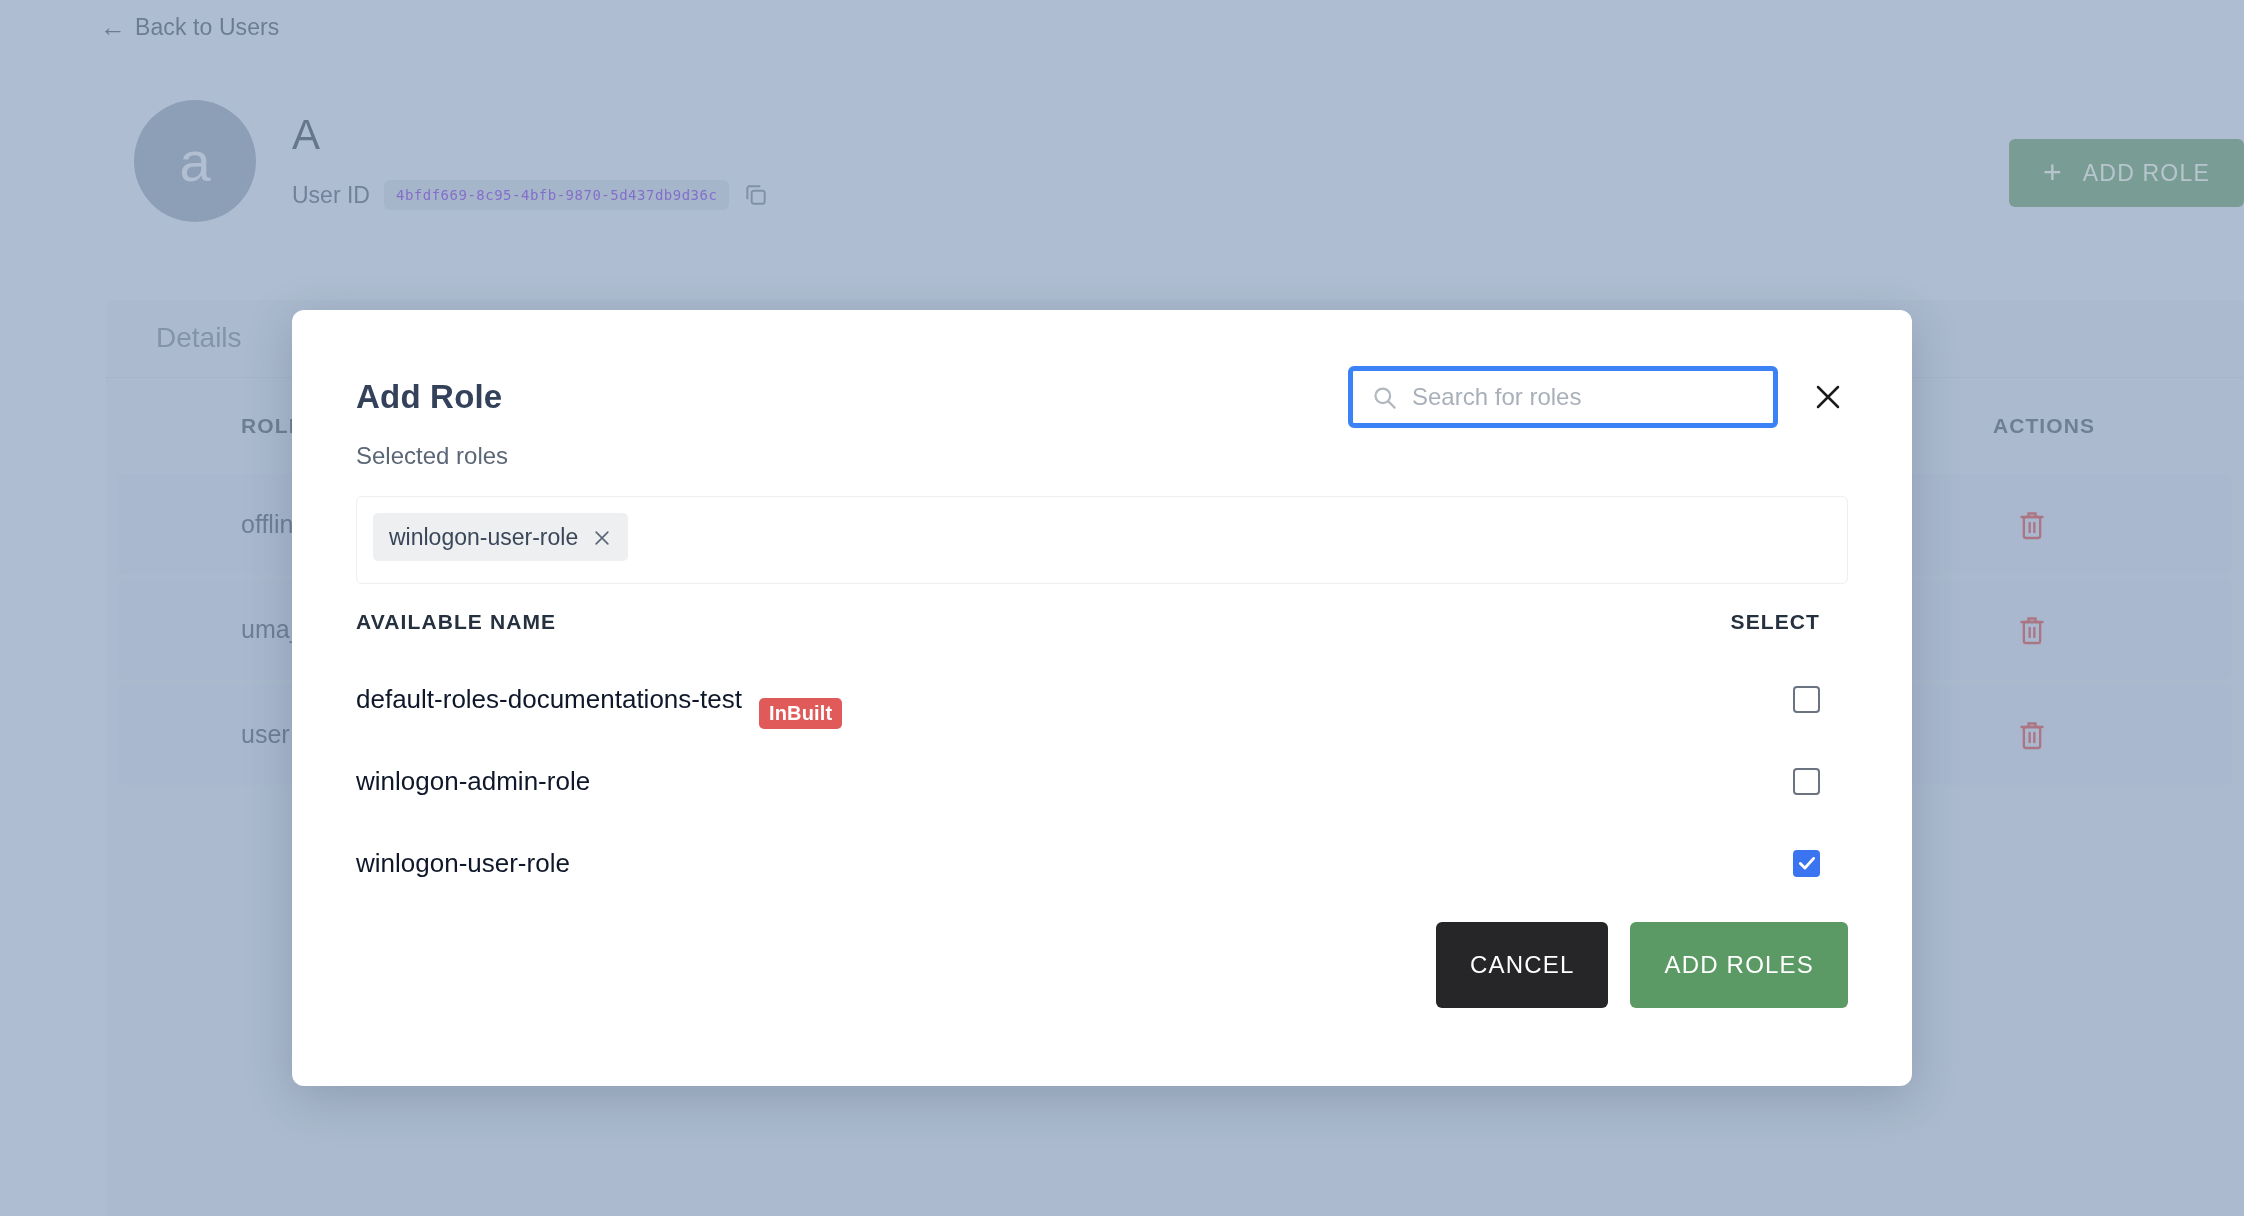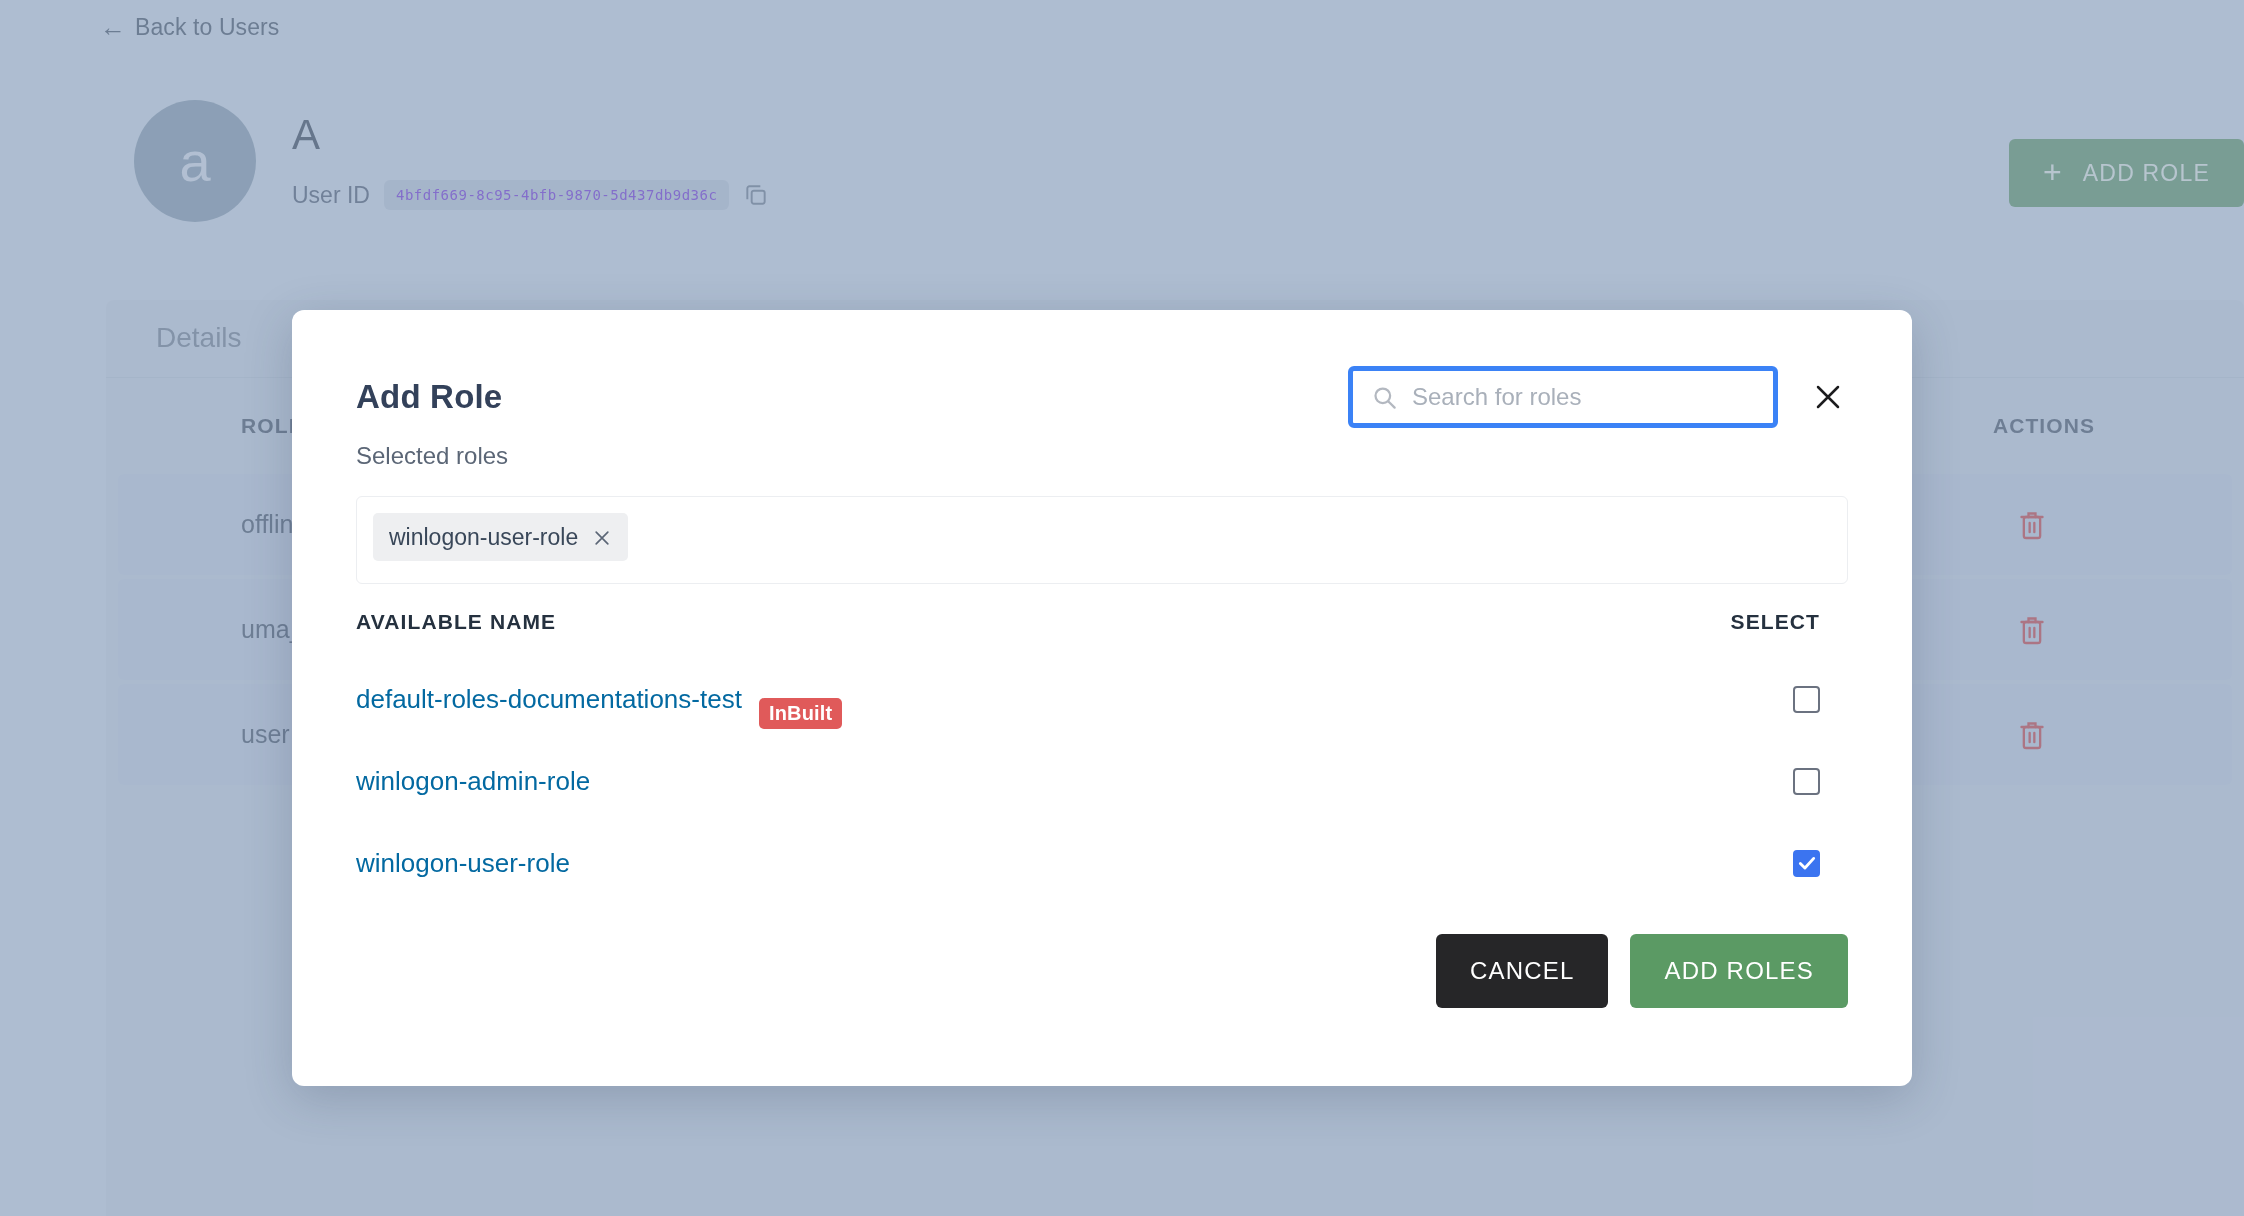--- a/index.html
+++ b/index.html
@@ -305,21 +305,21 @@
     height: 82px;
     padding-right: 28px;
   }
   .role-left {
     display: flex;
     align-items: center;
     gap: 17px;
   }
   .role-name {
     font-size: 26px;
-    color: #0369a1;
+    color: #0f172a;
   }
   .badge {
     background: #e05a5a;
     color: #fff;
     font-size: 20px;
     font-weight: bold;
     border-radius: 5px;
     padding: 4px 10px;
     letter-spacing: .2px;
     margin-top: 28px;
@@ -346,21 +346,21 @@
   .modal-actions {
     position: absolute;
     right: 64px;
     bottom: 78px;
     display: flex;
     gap: 22px;
   }
   .btn {
     border: none;
     border-radius: 6px;
-    height: 74px;
+    height: 86px;
     padding: 0 34px;
     font-size: 24px;
     letter-spacing: 1.2px;
     cursor: pointer;
     font-family: inherit;
   }
   .btn-cancel { background: #262628; color: #ffffff; }
   .btn-confirm { background: #5b9a64; color: #ffffff; }
 </style>
 </head>

